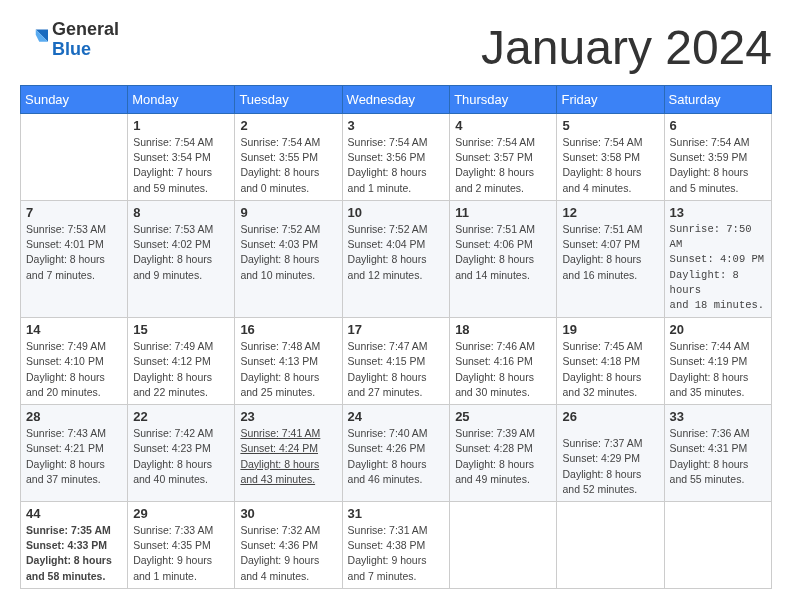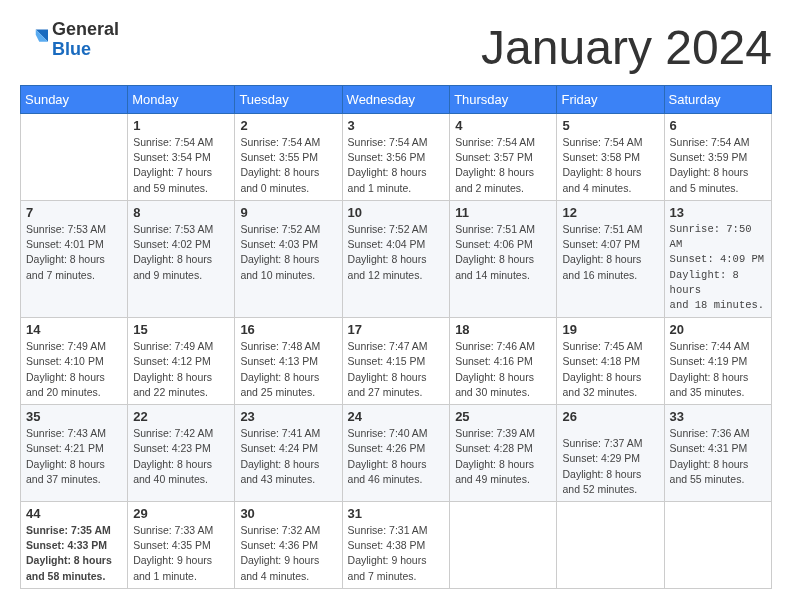--- a/index.html
+++ b/index.html
@@ -261,36 +261,36 @@
         <td>
           <div class="day-number">20</div>
           <div class="day-info" style="white-space: pre-line;">Sunrise: 7:44 AM
 Sunset: 4:19 PM
 Daylight: 8 hours
 and 35 minutes.</div>
         </td>
       </tr>
       <tr>
         <td>
-          <div class="day-number">35</div>
+          <div class="day-number">28</div>
           <div class="day-info" style="white-space: pre-line;">Sunrise: 7:43 AM
 Sunset: 4:21 PM
 Daylight: 8 hours
 and 37 minutes.</div>
         </td>
         <td>
           <div class="day-number">22</div>
           <div class="day-info" style="white-space: pre-line;">Sunrise: 7:42 AM
 Sunset: 4:23 PM
 Daylight: 8 hours
 and 40 minutes.</div>
         </td>
         <td>
           <div class="day-number">23</div>
-          <div class="day-info" style="white-space: pre-line;">Sunrise: 7:41 AM
+          <div class="day-info" style="white-space: pre-line; text-decoration: underline;">Sunrise: 7:41 AM
 Sunset: 4:24 PM
 Daylight: 8 hours
 and 43 minutes.</div>
         </td>
         <td>
           <div class="day-number">24</div>
           <div class="day-info" style="white-space: pre-line;">Sunrise: 7:40 AM
 Sunset: 4:26 PM
 Daylight: 8 hours
 and 46 minutes.</div>

